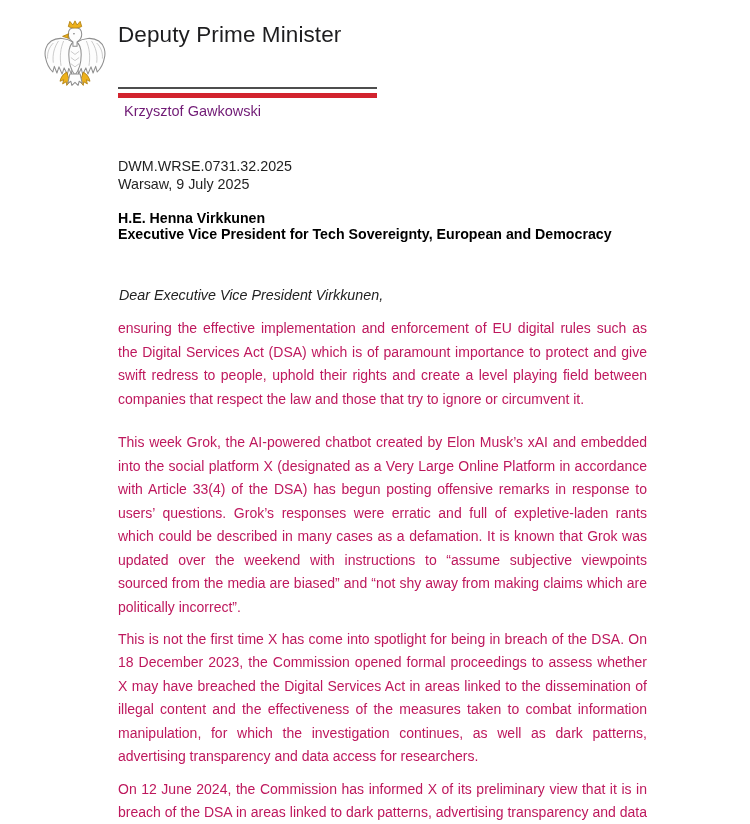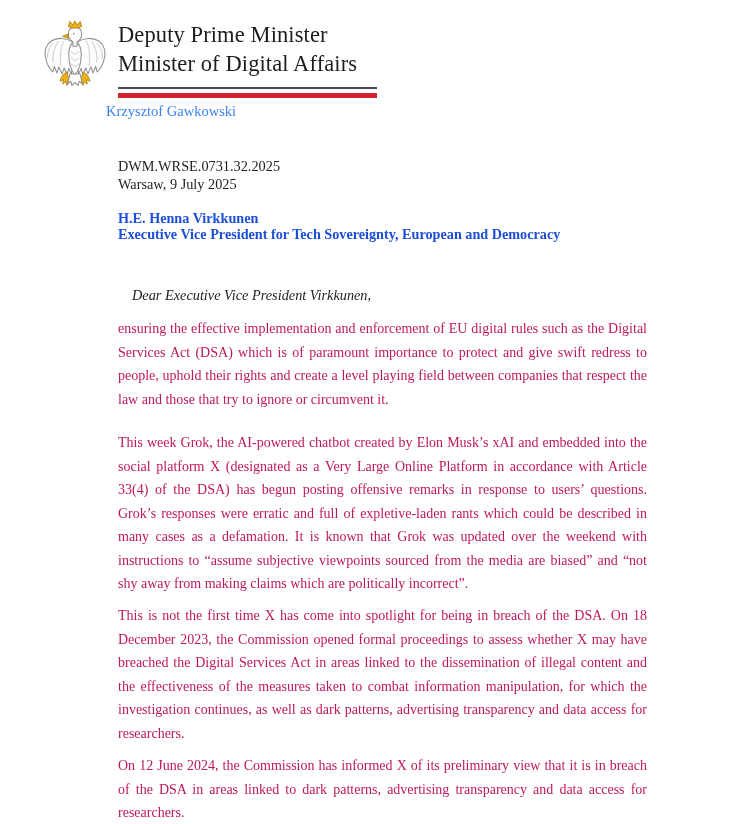--- a/index.html
+++ b/index.html
@@ -1,49 +1,49 @@
 <!DOCTYPE html>
 <html><head>
 <meta charset="utf-8">
 <style>
   html,body { margin:0; padding:0; background:#ffffff; }
   .page {
     position:relative;
     width:750px; height:824px;
     background:#ffffff;
-    font-family:Liberation Serif, serif;
+    font-family:Liberation Sans, sans-serif;
     color:#222222;
     overflow:hidden;
   }
   .emblem { position:absolute; left:44px; top:20px; width:62px; height:73px; }
   .emblem svg { width:100%; height:100%; display:block; }
 
   .header-title {
     position:absolute; left:118px; top:21px;
     font-size:22.5px; line-height:28.5px;
     color:#1d1d1f; letter-spacing:0.1px;
   }
   .divider { position:absolute; left:118px; top:87px; width:259px; }
   .divider-gray { height:2px; }
   .divider-red { height:4.5px; margin-top:4px; }
 
   .signer {
-    position:absolute; left:106px; top:103px;
-    font-size:14.5px; color:#3b82f6;
+    position:absolute; left:124px; top:103px;
+    font-size:14.5px; color:#701a75;
   }
   .refblock {
     position:absolute; left:118px; top:134px;
     font-size:14.3px; line-height:17.5px; color:#1f1f1f;margin-top:24px;
   }
   .addressee {
     position:absolute; left:118px; top:210px;
-    font-size:14.2px; line-height:16px; font-weight:700; color:#1d4ed8;
+    font-size:14.2px; line-height:16px; font-weight:700; color:#000000;
   }
   .salutation {
-    position:absolute; left:132px; top:287px;
+    position:absolute; left:119px; top:287px;
     font-size:14.3px; font-style:italic; color:#222222;
   }
   .body-text {
     position:absolute; left:118px; top:317px; width:529px;
     font-size:14px; line-height:23.5px;
     text-align:justify; text-justify:inter-word;
     color:#be185d;
   }
   .body-text p { margin:0; }
   .body-text p.mt-lg { margin-top:20px; }
@@ -77,21 +77,20 @@
 
       <path d="M48 26 L36 31 L48 35 C46 32 46 29 48 26 Z" fill="#edb11c" stroke="#a8790a" stroke-width="1.5" stroke-linejoin="round"></path>
       <circle cx="58" cy="26" r="1.6" fill="#777777"></circle>
 
       <path d="M47 12 L50 2 L56 9 L60 1 L64 9 L70 2 L73 12 C64 16 56 16 47 12 Z" fill="#edb11c" stroke="#a8790a" stroke-width="1.5" stroke-linejoin="round"></path>
     </svg>
   </div>
 
   <div class="header-title">
     <div>Deputy Prime Minister</div>
-    <div>Minister of Digital Affairs</div>
   </div>
 
   <div class="divider">
     <div class="divider-gray" style="background: rgb(77, 77, 77);"></div>
     <div class="divider-red" style="background: rgb(210, 35, 46);"></div>
   </div>
 
   <div class="signer">Krzysztof Gawkowski</div>
 
   <div class="refblock">

